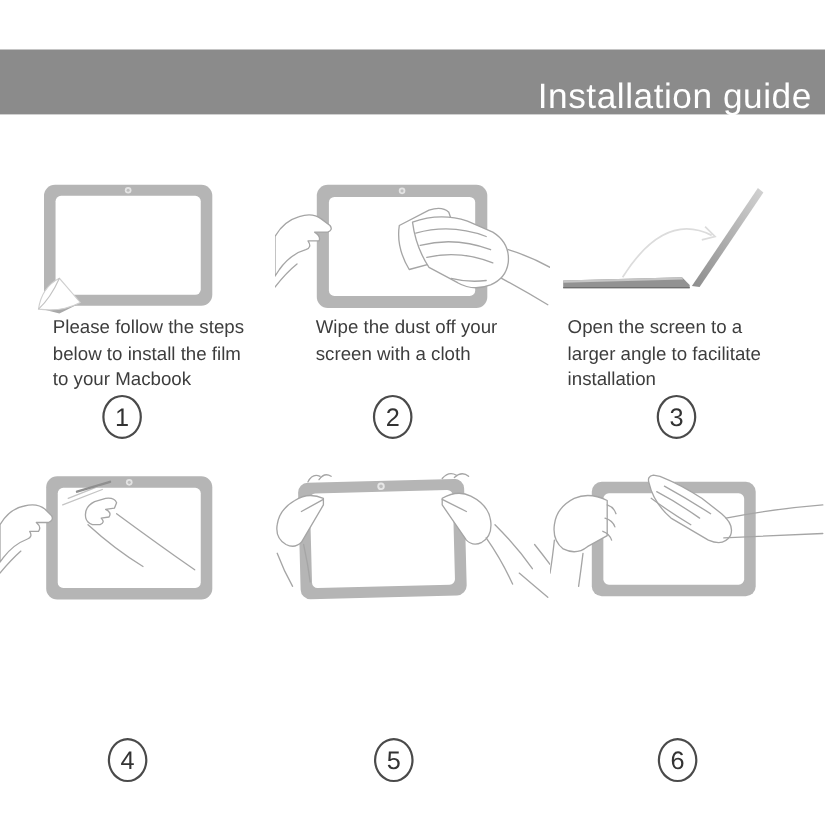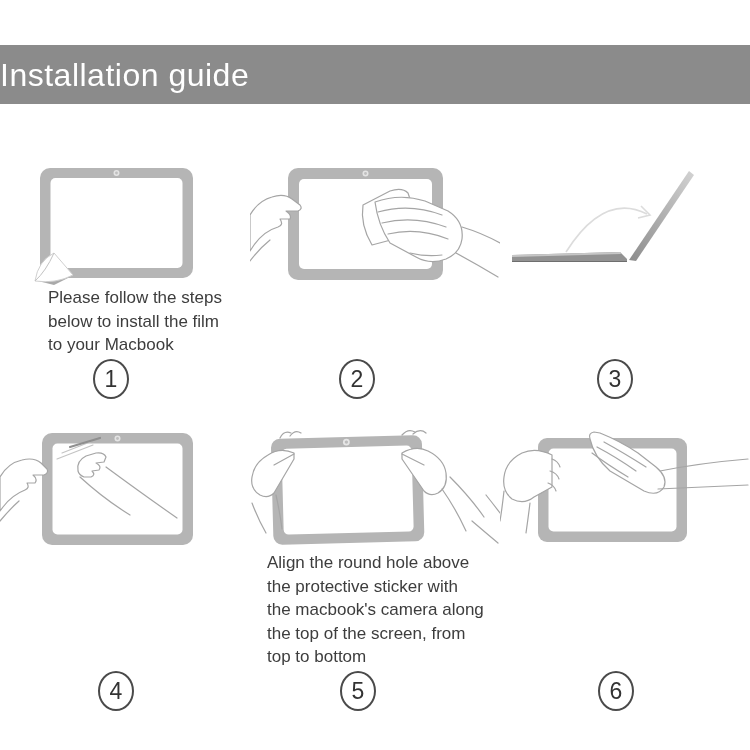--- a/index.html
+++ b/index.html
@@ -1,20 +1,20 @@
 <!DOCTYPE html>
 <html><head>
 <meta charset="utf-8">
 <style>
   html,body{margin:0;padding:0;background:#ffffff;}
   body{width:750px;height:750px;font-family:"Liberation Sans",sans-serif;}
   .page{position:relative;width:750px;height:750px;overflow:hidden;background:#ffffff;}
 
   .banner{position:absolute;left:0;top:45px;width:750px;height:59px;background:#8b8b8b;}
-  .banner h1{margin:0;height:52px;line-height:60px;text-align:left;color:#ffffff;
+  .banner h1{margin:12px;height:52px;line-height:60px;text-align:right;color:#ffffff;
              font-size:32px;font-weight:400;letter-spacing:0.5px;}
 
   .panel{position:absolute;width:250px;}
   .panel.row1{top:140px;height:280px;}
   .panel.row2{top:420px;height:300px;}
   .p1{left:0;} .p2{left:250px;} .p3{left:500px;}
   .p4{left:0;} .p5{left:250px;} .p6{left:500px;}
 
   .illu{position:absolute;left:0;width:250px;height:135px;}
   .row1 .illu{top:15px;}
@@ -86,20 +86,22 @@
           <path d="M125,47 Q150,38 175,46 L198,56 Q214,66 212,84 Q210,98 196,104 Q180,110 166,102 L140,88 Q128,70 125,47 Z" fill="#ffffff"></path>
           <path d="M128,57 Q160,48 192,60" fill="none"></path>
           <path d="M132,68 Q164,60 196,72" fill="none"></path>
           <path d="M138,79 Q168,72 198,84" fill="none"></path>
           <path d="M160,98 Q176,102 192,100" fill="none"></path>
           <path d="M212,72 Q232,78 250,88" fill="none"></path>
           <path d="M206,98 Q228,110 248,122" fill="none"></path>
         </g>
       </svg>
     </div>
+    <p class="caption">Wipe the dust off your
+screen with a cloth</p>
     <div class="badge">
       <span>2</span>
     </div>
   </section>
 
   <section class="panel row1 p3">
     <div class="illu">
       <svg width="250" height="135" viewBox="0 0 250 135">
         <defs>
           <linearGradient id="scrgrad" x1="0" y1="1" x2="1" y2="0">
@@ -112,20 +114,23 @@
           <polygon points="12,100 120,97 121,99 12,102" fill="#c6c6c6"></polygon>
           <line x1="12" y1="106.5" x2="127" y2="106.5" stroke="#6e6e6e" stroke-width="1"></line>
         </g>
         <polygon points="129,105 189,16 194,20 136,106" fill="url(#scrgrad)"></polygon>
         <g stroke="#dcdcdc" stroke-width="1.6" fill="none">
           <path d="M66,97 Q104,37 147,59"></path>
           <path d="M141,51 L150,60 L138,63"></path>
         </g>
       </svg>
     </div>
+    <p class="caption">Open the screen to a
+larger angle to facilitate
+installation</p>
     <div class="badge">
       <span>3</span>
     </div>
   </section>
 
   <section class="panel row2 p4">
     <div class="illu">
       <svg width="250" height="135" viewBox="0 0 250 135">
         <rect x="42" y="8" width="151" height="112" rx="10" fill="#b5b5b5"></rect>
         <rect x="52.5" y="18.5" width="130" height="91" rx="5" fill="#ffffff"></rect>
@@ -174,25 +179,20 @@
           <path d="M163,9 Q170,3 176,8" fill="none"></path>
           <path d="M152,28 Q166,20 178,26 Q194,34 196,48 Q198,62 188,68 Q180,72 174,66 L152,34 Z" fill="#ffffff"></path>
           <path d="M152,29 L174,40" fill="none"></path>
           <path d="M192,64 Q206,84 216,106" fill="none"></path>
           <path d="M200,52 Q220,72 234,92" fill="none"></path>
           <path d="M222,96 Q236,108 248,118" fill="none"></path>
           <path d="M236,70 Q244,80 250,88" fill="none"></path>
         </g>
       </svg>
     </div>
-    <p class="caption">Align the round hole above
-the protective sticker with
-the macbook's camera along
-the top of the screen, from
-top to bottom</p>
     <div class="badge">
       <span>5</span>
     </div>
   </section>
 
   <section class="panel row2 p6">
     <div class="illu">
       <svg width="250" height="135" viewBox="0 0 250 135">
         <rect x="38" y="13" width="149" height="104" rx="9" fill="#b5b5b5"></rect>
         <rect x="48.5" y="23.5" width="128" height="83" rx="5" fill="#ffffff"></rect>

